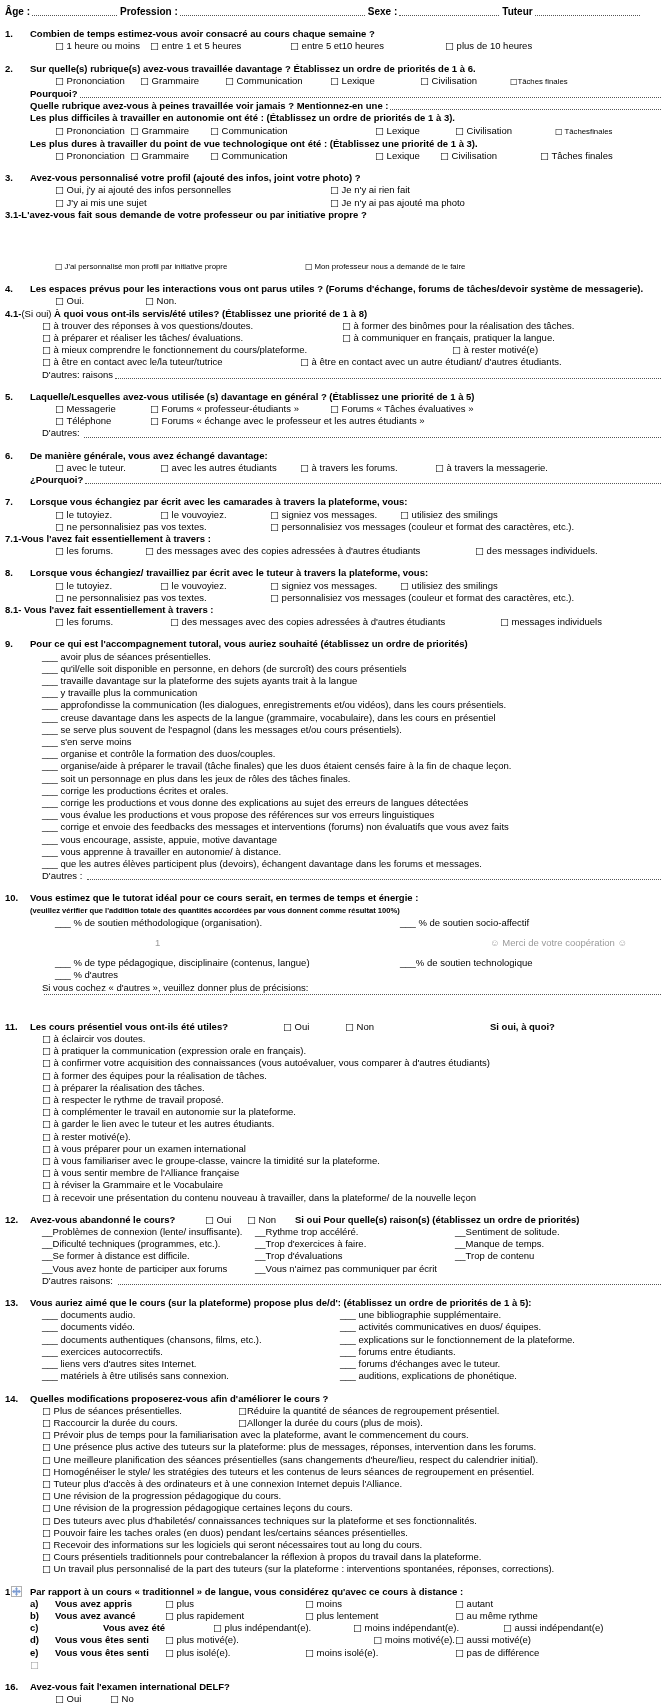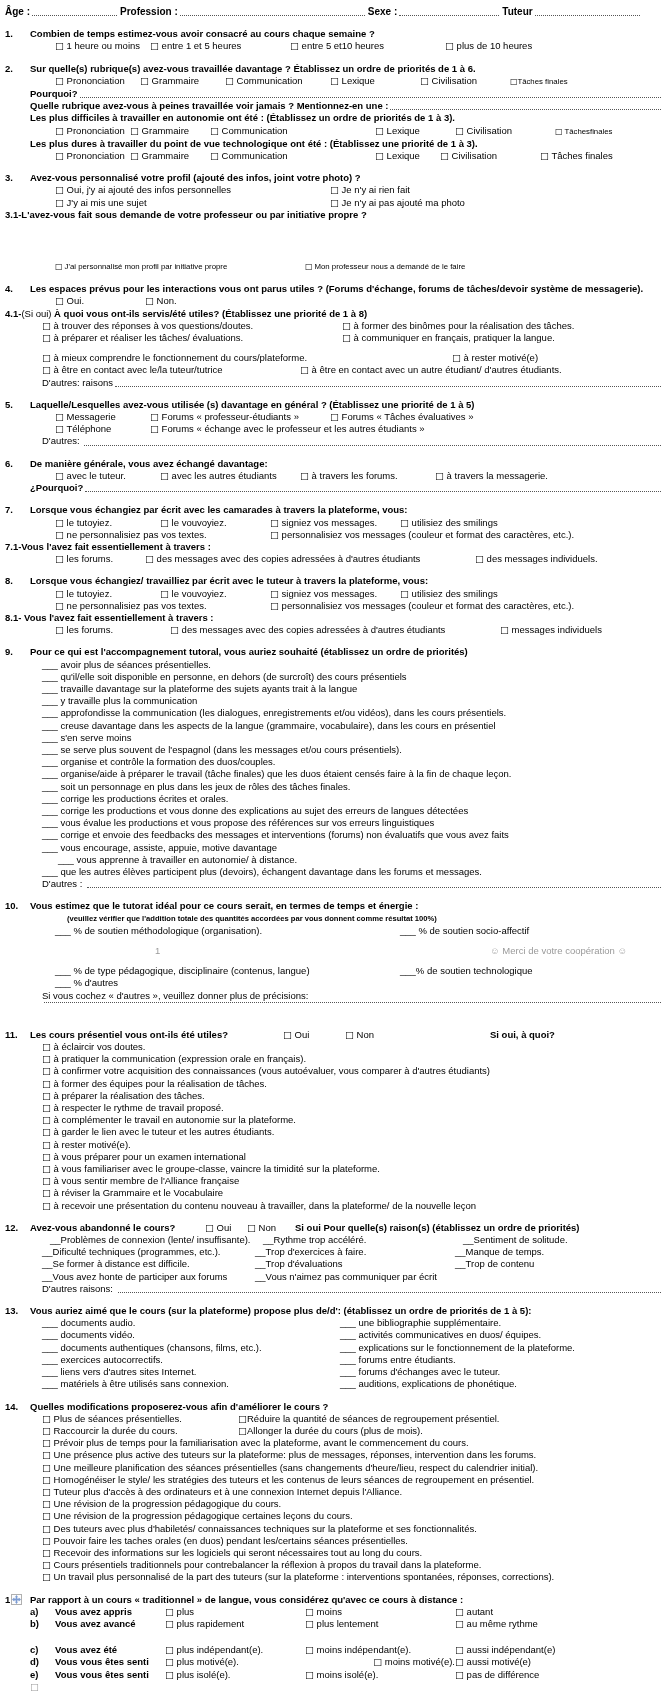--- a/index.html
+++ b/index.html
@@ -123,21 +123,21 @@
     <div class="row i2">
       <span class="cell" style="flex: 0 0 300px;"><span class="cb">□</span><span> à trouver des réponses à vos questions/doutes.</span></span>
       <span class="cell fx" style="flex: 1 1 auto;"><span class="cb">□</span><span> à former des binômes pour la réalisation des tâches.</span></span>
     </div>
     <div class="row i2">
       <span class="cell" style="flex: 0 0 300px;"><span class="cb">□</span><span> à préparer et réaliser les tâches/ évaluations.</span></span>
       <span class="cell fx" style="flex: 1 1 auto;"><span class="cb">□</span><span> à communiquer en français, pratiquer la langue.</span></span>
     </div>
     <div class="row i2">
       <span class="cell" style="flex: 0 0 410px;"><span class="cb">□</span><span> à mieux comprendre le fonctionnement du cours/plateforme.</span></span>
-      <span class="cell fx" style="flex: 1 1 auto; margin-top: 8px;"><span class="cb">□</span><span> à rester motivé(e)</span></span>
+      <span class="cell fx" style="flex: 1 1 auto;"><span class="cb">□</span><span> à rester motivé(e)</span></span>
     </div>
     <div class="row i2">
       <span class="cell" style="flex: 0 0 258px;"><span class="cb">□</span><span> à être en contact avec le/la tuteur/tutrice</span></span>
       <span class="cell fx" style="flex: 1 1 auto;"><span class="cb">□</span><span> à être en contact avec un autre étudiant/ d'autres étudiants.</span></span>
     </div>
     <div class="row i2">
       <span class="cell">D'autres: raisons</span>
       <span class="dots"></span>
     </div>
     <div class="row i1 g">
@@ -231,26 +231,26 @@
     <div class="row i2">
       <span class="cell fx" style="flex: 1 1 auto;">___ y travaille plus la communication</span>
     </div>
     <div class="row i2">
       <span class="cell fx" style="flex: 1 1 auto;">___ approfondisse la communication (les dialogues, enregistrements et/ou vidéos), dans les cours présentiels.</span>
     </div>
     <div class="row i2">
       <span class="cell fx" style="flex: 1 1 auto;">___ creuse davantage dans les aspects de la langue (grammaire, vocabulaire), dans les cours en présentiel</span>
     </div>
     <div class="row i2">
+      <span class="cell fx" style="flex: 1 1 auto;">___ se serve plus souvent de l'espagnol (dans les messages et/ou cours présentiels).</span>
+    </div>
+    <div class="row i2">
       <span class="cell fx" style="flex: 1 1 auto;">___ s'en serve moins</span>
     </div>
     <div class="row i2">
-      <span class="cell fx" style="flex: 1 1 auto;">___ se serve plus souvent de l'espagnol (dans les messages et/ou cours présentiels).</span>
-    </div>
-    <div class="row i2">
       <span class="cell fx" style="flex: 1 1 auto;">___ organise et contrôle la formation des duos/couples.</span>
     </div>
     <div class="row i2">
       <span class="cell fx" style="flex: 1 1 auto;">___ organise/aide à préparer le travail (tâche finales) que les duos étaient censés faire à la fin de chaque leçon.</span>
     </div>
     <div class="row i2">
       <span class="cell fx" style="flex: 1 1 auto;">___ soit un personnage en plus dans les jeux de rôles des tâches finales.</span>
     </div>
     <div class="row i2">
       <span class="cell fx" style="flex: 1 1 auto;">___ corrige les productions écrites et orales.</span>
@@ -261,35 +261,35 @@
     <div class="row i2">
       <span class="cell fx" style="flex: 1 1 auto;">___ vous évalue les productions et vous propose des références sur vos erreurs linguistiques</span>
     </div>
     <div class="row i2">
       <span class="cell fx" style="flex: 1 1 auto;">___ corrige et envoie des feedbacks des messages et interventions (forums) non évaluatifs que vous avez faits</span>
     </div>
     <div class="row i2">
       <span class="cell fx" style="flex: 1 1 auto;">___ vous encourage, assiste, appuie, motive davantage</span>
     </div>
     <div class="row i2">
-      <span class="cell fx" style="flex: 1 1 auto; margin-left: 16px;">___ vous apprenne à travailler en autonomie/ à distance.</span>
+      <span class="cell fx" style="flex: 1 1 auto;">___ vous apprenne à travailler en autonomie/ à distance.</span>
     </div>
     <div class="row i2">
       <span class="cell fx" style="flex: 1 1 auto;">___ que les autres élèves participent plus (devoirs), échangent davantage dans les forums et messages.</span>
     </div>
     <div class="row i2">
       <span class="cell">D'autres : </span>
       <span class="dots"></span>
     </div>
     <div class="row i1 g">
       <span class="qnum">10.</span>
       <span class="cell b fx" style="flex: 1 1 auto;">Vous estimez que le tutorat idéal pour ce cours serait, en termes de temps et énergie :</span>
     </div>
     <div class="row i1 smb">
-      <span class="cell fx" style="flex: 1 1 auto; margin-left: 37px;">(veuillez vérifier que l'addition totale des quantités accordées par vous donnent comme résultat 100%)</span>
+      <span class="cell fx" style="flex: 1 1 auto;">(veuillez vérifier que l'addition totale des quantités accordées par vous donnent comme résultat 100%)</span>
     </div>
     <div class="row i3">
       <span class="cell" style="flex: 0 0 345px;">___ % de soutien méthodologique (organisation).</span>
       <span class="cell fx" style="flex: 1 1 auto;">___ % de soutien socio-affectif</span>
     </div>
     <div class="row i3" style="margin-top: 8px;">
       <span class="cell gray" style="flex: 0 0 335px; padding-left: 100px;">1</span>
       <span class="cell gray fx" style="flex: 1 1 auto;">☺ Merci de votre coopération ☺</span>
     </div>
     <div class="row i3" style="margin-top: 8px;">
@@ -355,21 +355,21 @@
       <span class="cell fx" style="flex: 1 1 auto;"><span class="cb">□</span><span> à recevoir une présentation du contenu nouveau à travailler, dans la plateforme/ de la nouvelle leçon</span></span>
     </div>
     <div class="row i1 g">
       <span class="qnum">12.</span>
       <span class="cell b" style="flex: 0 0 175px;">Avez-vous abandonné le cours?</span>
       <span class="cell" style="flex: 0 0 42px;"><span class="cb">□</span><span> Oui</span></span>
       <span class="cell" style="flex: 0 0 48px;"><span class="cb">□</span><span> Non</span></span>
       <span class="cell b fx" style="flex: 1 1 auto;">Si oui Pour quelle(s) raison(s) (établissez un ordre de priorités)</span>
     </div>
     <div class="row i2">
-      <span class="cell" style="flex: 0 0 213px; margin-left: 8px;">__Problèmes de connexion (lente/ insuffisante).</span>
+      <span class="cell" style="flex: 0 0 213px;">__Problèmes de connexion (lente/ insuffisante).</span>
       <span class="cell" style="flex: 0 0 200px;">__Rythme trop accéléré.</span>
       <span class="cell fx" style="flex: 1 1 auto;">__Sentiment de solitude.</span>
     </div>
     <div class="row i2">
       <span class="cell" style="flex: 0 0 213px;">__Dificulté techniques (programmes, etc.).</span>
       <span class="cell" style="flex: 0 0 200px;">__Trop d'exercices à faire.</span>
       <span class="cell fx" style="flex: 1 1 auto;">__Manque de temps.</span>
     </div>
     <div class="row i2">
       <span class="cell" style="flex: 0 0 213px;">__Se former à distance est difficile.</span>
@@ -476,22 +476,22 @@
     </div>
     <div class="row i1">
       <span class="cell b" style="flex: 0 0 25px;">b)</span>
       <span class="cell b" style="flex: 0 0 110px;">Vous avez avancé</span>
       <span class="cell" style="flex: 0 0 140px;"><span class="cb">□</span><span> plus rapidement</span></span>
       <span class="cell" style="flex: 0 0 150px;"><span class="cb">□</span><span> plus lentement</span></span>
       <span class="cell fx" style="flex: 1 1 auto;"><span class="cb">□</span><span> au même rythme</span></span>
     </div>
     <div class="row i1">
       <span class="cell b" style="flex: 0 0 25px;">c)</span>
-      <span class="cell b" style="flex: 0 0 110px;">Vous avez été</span>
-      <span class="cell" style="flex: 0 0 140px; margin-top: 14px;"><span class="cb">□</span><span> plus indépendant(e).</span></span>
+      <span class="cell b" style="flex: 0 0 110px; margin-left: 48px;">Vous avez été</span>
+      <span class="cell" style="flex: 0 0 140px;"><span class="cb">□</span><span> plus indépendant(e).</span></span>
       <span class="cell" style="flex: 0 0 150px;"><span class="cb">□</span><span> moins indépendant(e).</span></span>
       <span class="cell fx" style="flex: 1 1 auto;"><span class="cb">□</span><span> aussi indépendant(e)</span></span>
     </div>
     <div class="row i1">
       <span class="cell b" style="flex: 0 0 25px;">d)</span>
       <span class="cell b" style="flex: 0 0 110px;">Vous vous êtes senti</span>
       <span class="cell" style="flex: 0 0 140px;"><span class="cb">□</span><span> plus motivé(e).</span></span>
       <span class="cell" style="flex: 0 0 150px; text-align: right;"><span class="cb">□</span><span> moins motivé(e).</span></span>
       <span class="cell fx" style="flex: 1 1 auto;"><span class="cb">□</span><span> aussi motivé(e)</span></span>
     </div>

